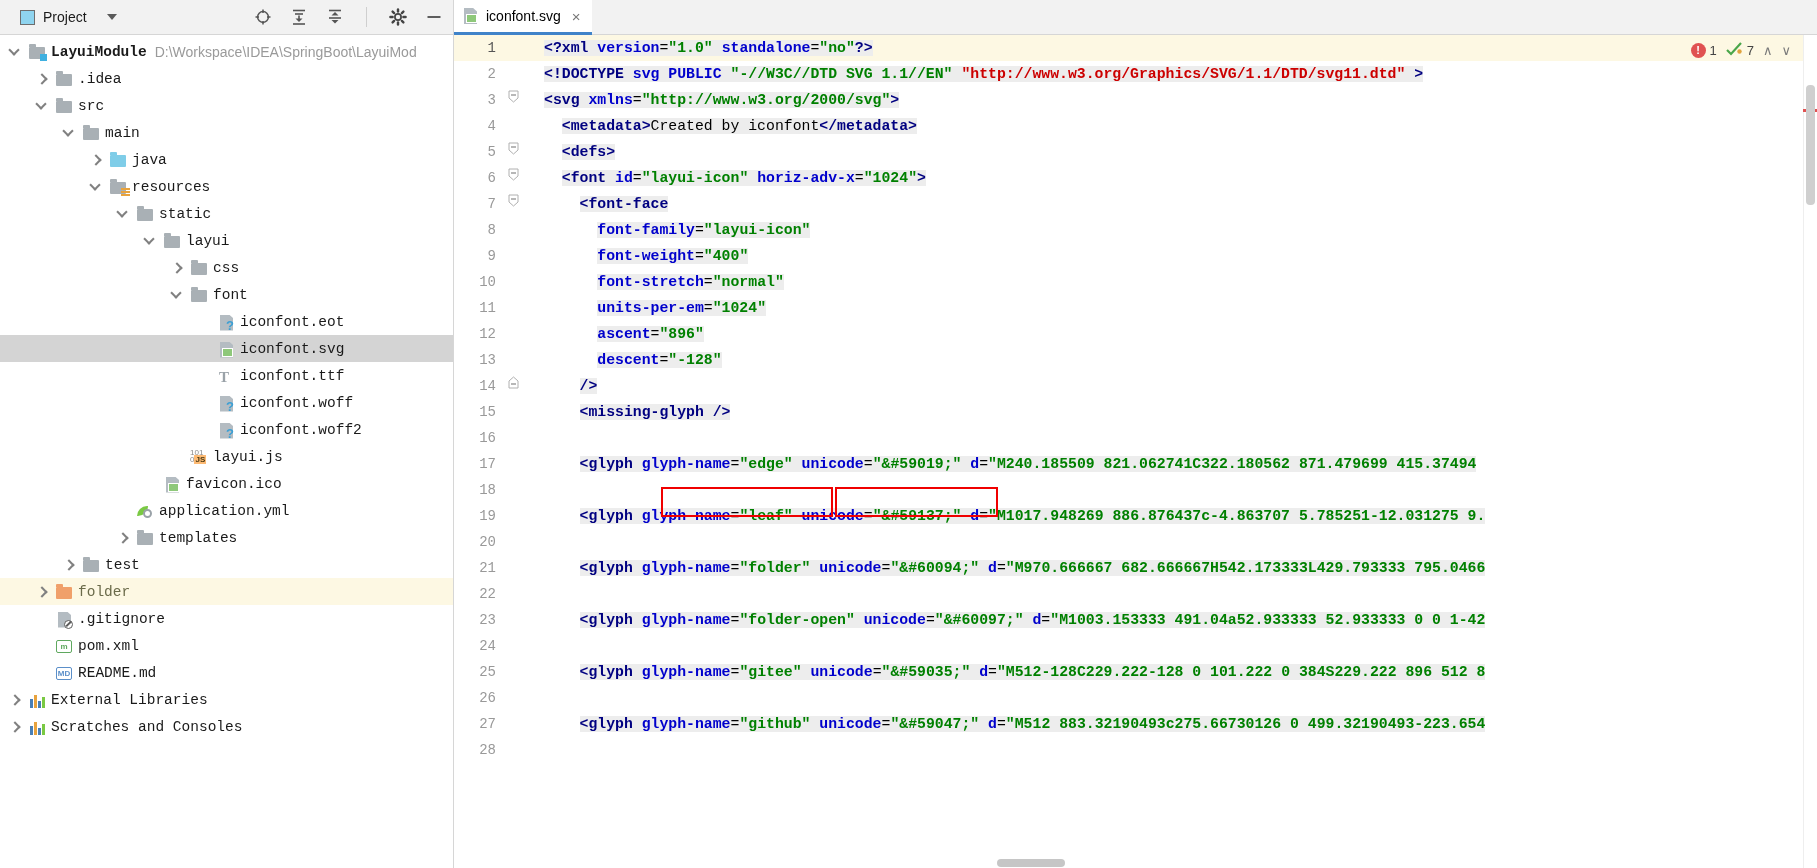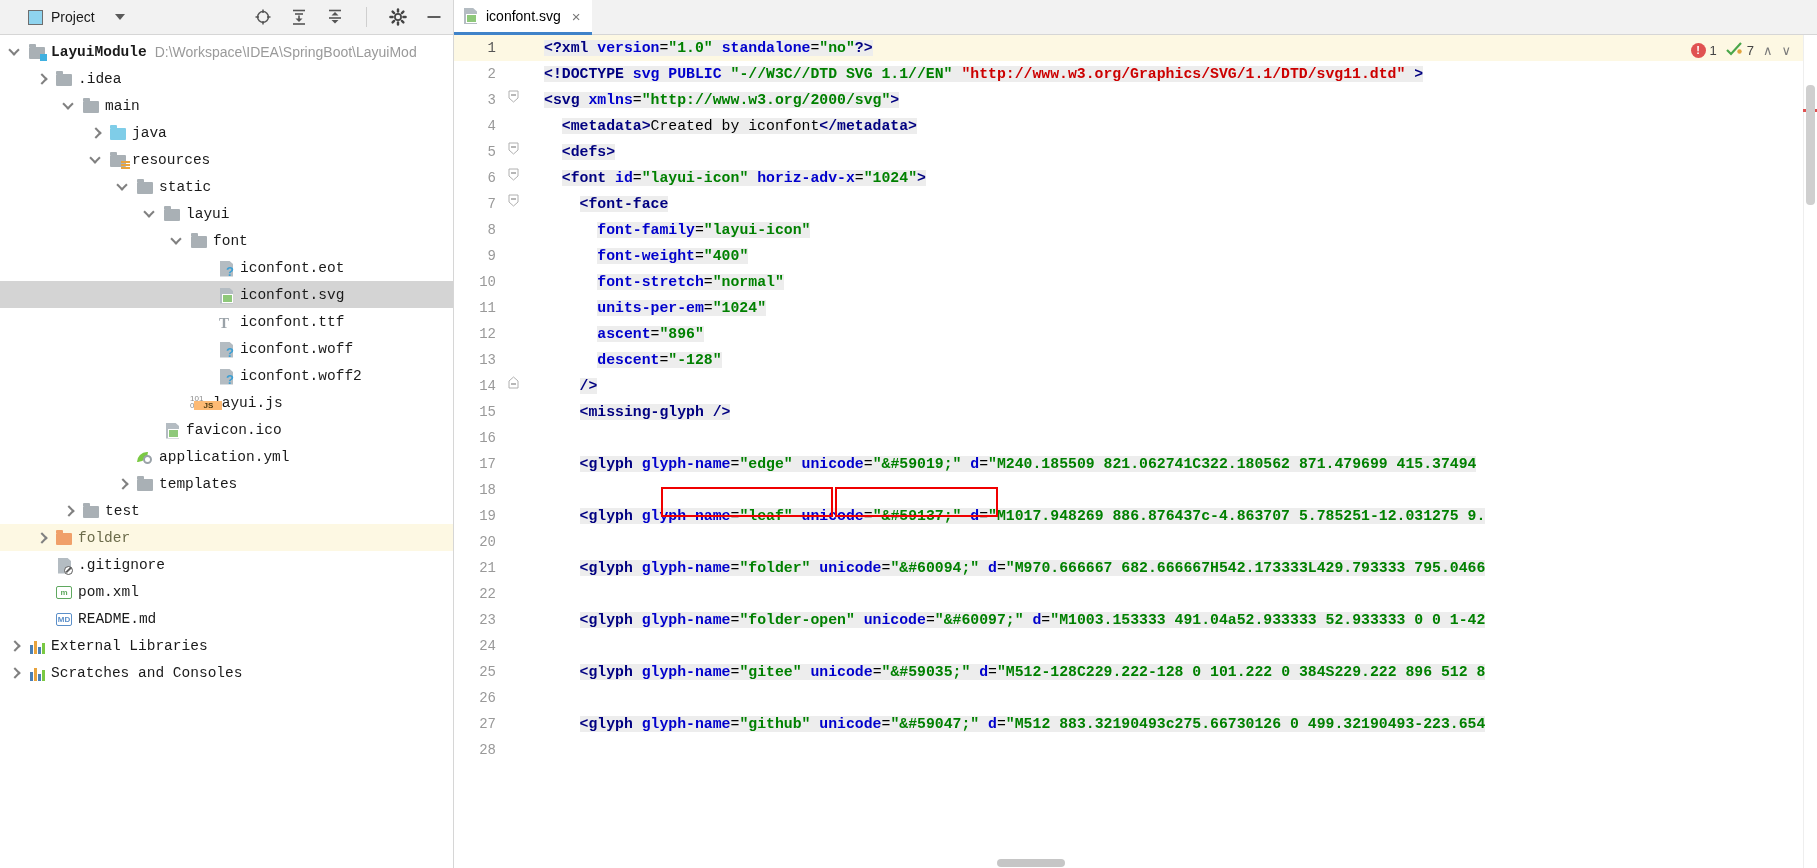--- a/index.html
+++ b/index.html
@@ -14,21 +14,21 @@
   .app { display: flex; flex-direction: column; width: 1817px; height: 868px; }
 
   
   .top-row { display: flex; height: 35px; flex: 0 0 35px; }
 
   .proj-toolbar {
     width: 453px; flex: 0 0 453px;
     background: #f2f2f2;
     border-bottom: 1px solid #d6d6d6;
     display: flex; align-items: center;
-    padding-left: 28px;
+    padding-left: 20px;
     gap: 0px;
   }
   .proj-label-wrap { display: flex; align-items: center; gap: 8px; cursor: default; }
   .proj-box {
     width: 15px; height: 15px;
     border: 1.6px solid #6e6e6e;
     background: #8fd4ef;
     display: inline-block;
   }
   .proj-title { font-size: 14px; color: #1a1a1a; }
@@ -140,21 +140,21 @@
   .q {
     position: absolute; left: 9px; top: 5px;
     font-size: 13px; font-weight: bold; color: #3b9fd4; font-family:"Liberation Sans",sans-serif;
   }
   .tfi {
     position: absolute; left: 2px; top: 3px;
     font-size: 15px; color: #9aa2a8; font-weight: bold;
     font-family: "Liberation Serif", serif; line-height: 14px;
   }
   .jsico { position: absolute; left: 0px; top: 1px; font-size: 8px; color: #8a8a8a; line-height: 7px; }
-  .jsico b { background:#fdba74; color:#4a3a12; padding:0 9px; font-size:8px; }
+  .jsico b { background:#fdba74; color:#4a3a12; padding:0 1px; font-size:8px; }
   .ymlico {
     position:absolute; left:1px; top:4px; width:15px; height:12px;
   }
   .ymlico .leaf {
     position:absolute; left:0; top:0; width:11px; height:10px;
     background:#7ac943; border-radius: 10px 0 10px 0;
   }
   .ymlico .gear {
     position:absolute; right:0; bottom:0; width:9px; height:9px;
     border:2px solid #9aa2a8; border-radius:50%; background:#fff;
@@ -363,20 +363,29 @@
         <div class="row">
           <span style="display: inline-block; width: 35px; flex: 0 0 35px;"></span>
           <span class="arrow r"></span>
           <span style="display: inline-block; width: 6px; flex: 0 0 6px;"></span>
           <span class="ic">
             <span class="fld"></span>
           </span>
           <span class="lbl">.idea</span>
         </div>
         <div class="row">
+          <span style="display: inline-block; width: 35px; flex: 0 0 35px;"></span>
+          <span class="arrow d"></span>
+          <span style="display: inline-block; width: 6px; flex: 0 0 6px;"></span>
+          <span class="ic">
+            <span class="fld"></span>
+          </span>
+          <span class="lbl">src</span>
+        </div>
+        <div class="row">
           <span style="display: inline-block; width: 62px; flex: 0 0 62px;"></span>
           <span class="arrow d"></span>
           <span style="display: inline-block; width: 6px; flex: 0 0 6px;"></span>
           <span class="ic">
             <span class="fld"></span>
           </span>
           <span class="lbl">main</span>
         </div>
         <div class="row">
           <span style="display: inline-block; width: 89px; flex: 0 0 89px;"></span>
@@ -408,20 +417,29 @@
           <span class="lbl">static</span>
         </div>
         <div class="row">
           <span style="display: inline-block; width: 143px; flex: 0 0 143px;"></span>
           <span class="arrow d"></span>
           <span style="display: inline-block; width: 6px; flex: 0 0 6px;"></span>
           <span class="ic">
             <span class="fld"></span>
           </span>
           <span class="lbl">layui</span>
+        </div>
+        <div class="row">
+          <span style="display: inline-block; width: 170px; flex: 0 0 170px;"></span>
+          <span class="arrow r"></span>
+          <span style="display: inline-block; width: 6px; flex: 0 0 6px;"></span>
+          <span class="ic">
+            <span class="fld"></span>
+          </span>
+          <span class="lbl">css</span>
         </div>
         <div class="row">
           <span style="display: inline-block; width: 170px; flex: 0 0 170px;"></span>
           <span class="arrow d"></span>
           <span style="display: inline-block; width: 6px; flex: 0 0 6px;"></span>
           <span class="ic">
             <span class="fld"></span>
           </span>
           <span class="lbl">font</span>
         </div>

